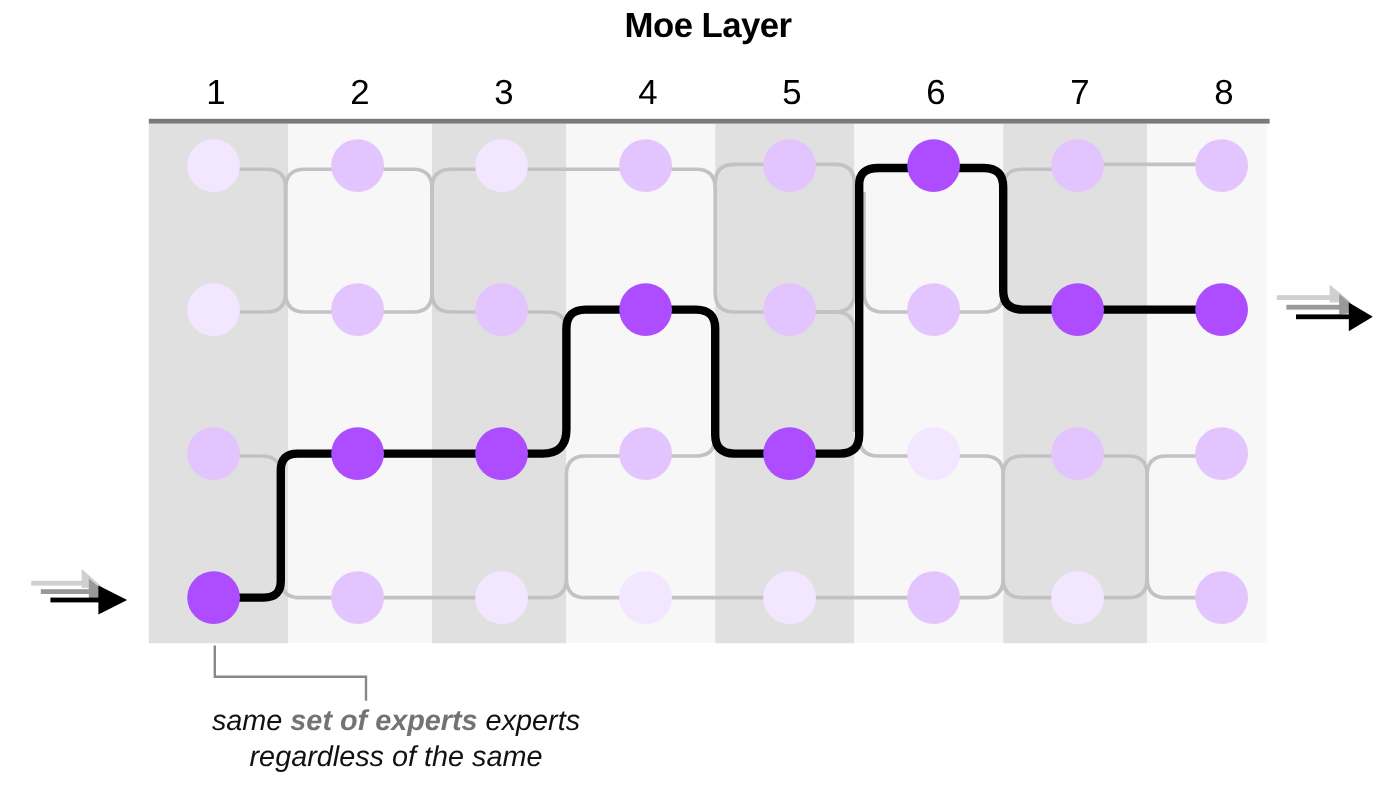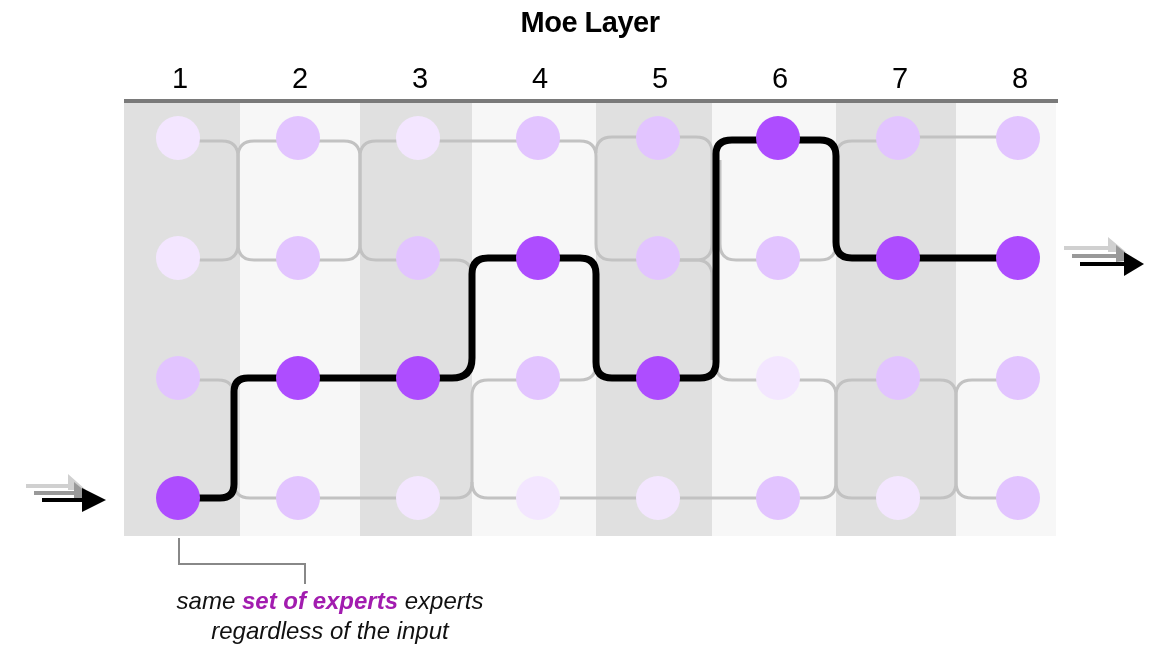--- a/index.html
+++ b/index.html
@@ -6,21 +6,21 @@
     body { width: 1164px; height: 660px; position: relative; overflow: hidden;
            font-family: "Liberation Sans", "DejaVu Sans", sans-serif; }
     .title { position: absolute; left: 0; width: 1180px; top: 6px; text-align: center;
              font-weight: bold; font-size: 29px; color: #000; letter-spacing: -0.5px; }
     .col-label { position: absolute; top: 62px; width: 60px; margin-left: -30px; text-align: center;
                  font-size: 29px; color: #000; }
     .axis-line { position: absolute; left: 124px; top: 99px; width: 934px; height: 4px; background: #7a7a7a; }
     svg.diagram { position: absolute; left: 0; top: 0; }
     .caption { position: absolute; left: 120px; width: 420px; top: 586px; text-align: center;
                font-style: italic; font-size: 24px; line-height: 30px; color: #111; }
-    .caption .hl { color: #a21caf; font-weight: bold; }
+    .caption .hl { color: #737373; font-weight: bold; }
   </style>
 </head>
 <body>
 
 <div class="title">Moe Layer</div>
 
 <div>
   <div class="col-label" style="left:180px">1</div>
   <div class="col-label" style="left:300px">2</div>
   <div class="col-label" style="left:420px">3</div>
@@ -140,16 +140,16 @@
     <polygon points="1116,245 1134,260 1116,262" fill="#999"></polygon>
     <rect x="1080" y="262" width="46" height="4" fill="#000"></rect>
     <polygon points="1124,252 1144,264 1124,276" fill="#000"></polygon>
   </g>
 
   <path fill="none" stroke="#888" stroke-width="2" d="M179,538 V564 H305 V584"></path>
 </svg>
 
 <div class="caption">
   <span>same </span><span class="hl">set of experts</span><span> experts</span><br>
-  <span>regardless of the input</span>
+  <span>regardless of the same</span>
 </div>
 
 <div class="axis-line"></div>
 
 </body></html>

